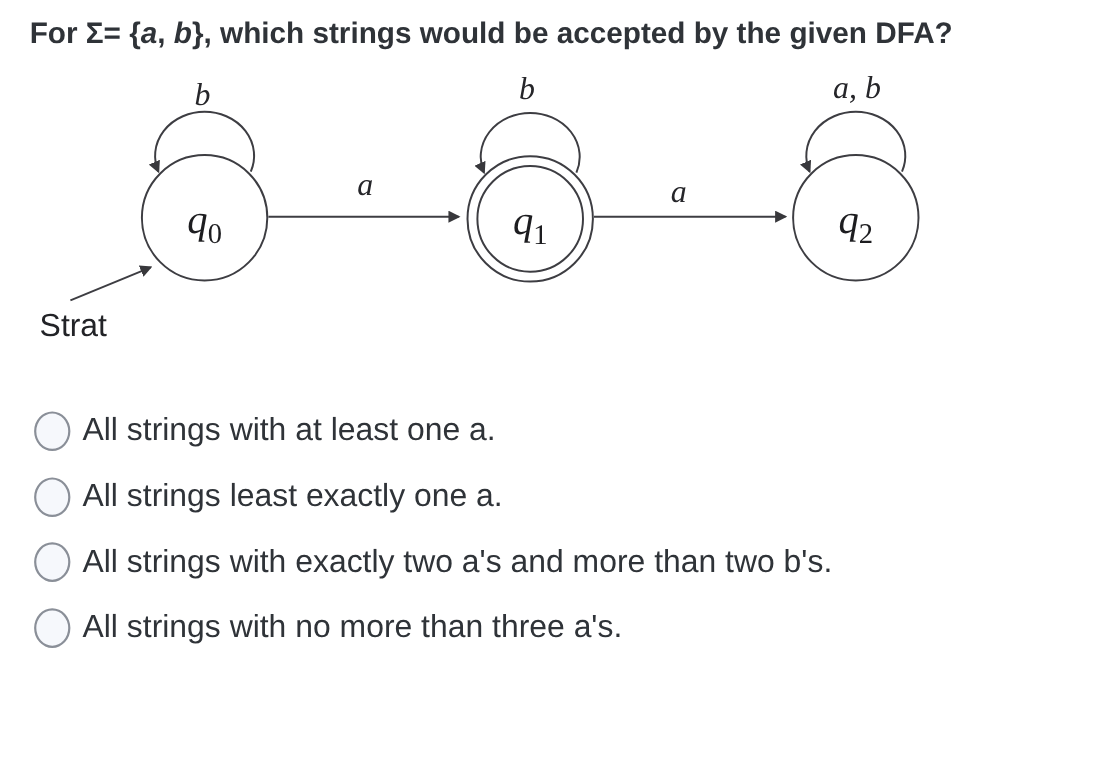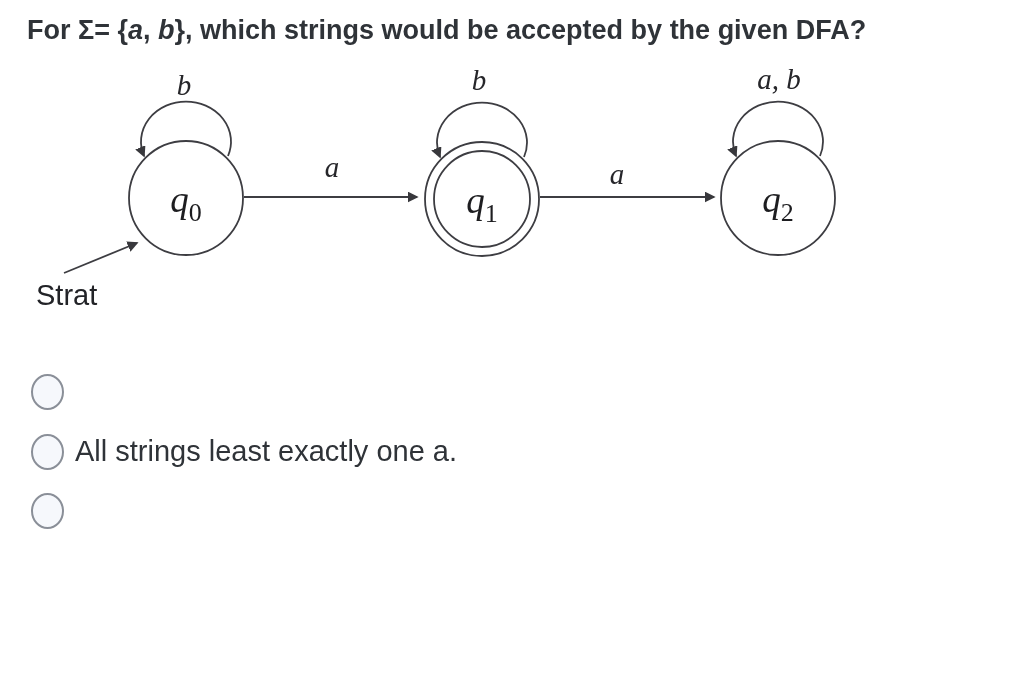--- a/index.html
+++ b/index.html
@@ -97,21 +97,27 @@
   <text class="state-label" text-anchor="middle" x="186" y="212"><tspan>q</tspan><tspan class="sub" dy="9">0</tspan></text>
   <text class="state-label" text-anchor="middle" x="482" y="213"><tspan>q</tspan><tspan class="sub" dy="9">1</tspan></text>
   <text class="state-label" text-anchor="middle" x="778" y="212"><tspan>q</tspan><tspan class="sub" dy="9">2</tspan></text>
 
   <text class="start-label" x="36" y="305">Strat</text>
 </svg>
 
 <div class="options">
   <div class="option-row">
     <span class="radio"></span>
+    <span class="option-label">All strings with at least one a.</span>
   </div>
   <div class="option-row">
     <span class="radio"></span>
     <span class="option-label">All strings least exactly one a.</span>
   </div>
   <div class="option-row">
     <span class="radio"></span>
+    <span class="option-label">All strings with exactly two a's and more than two b's.</span>
+  </div>
+  <div class="option-row">
+    <span class="radio"></span>
+    <span class="option-label">All strings with no more than three a's.</span>
   </div>
 </div>
 
 </body></html>

